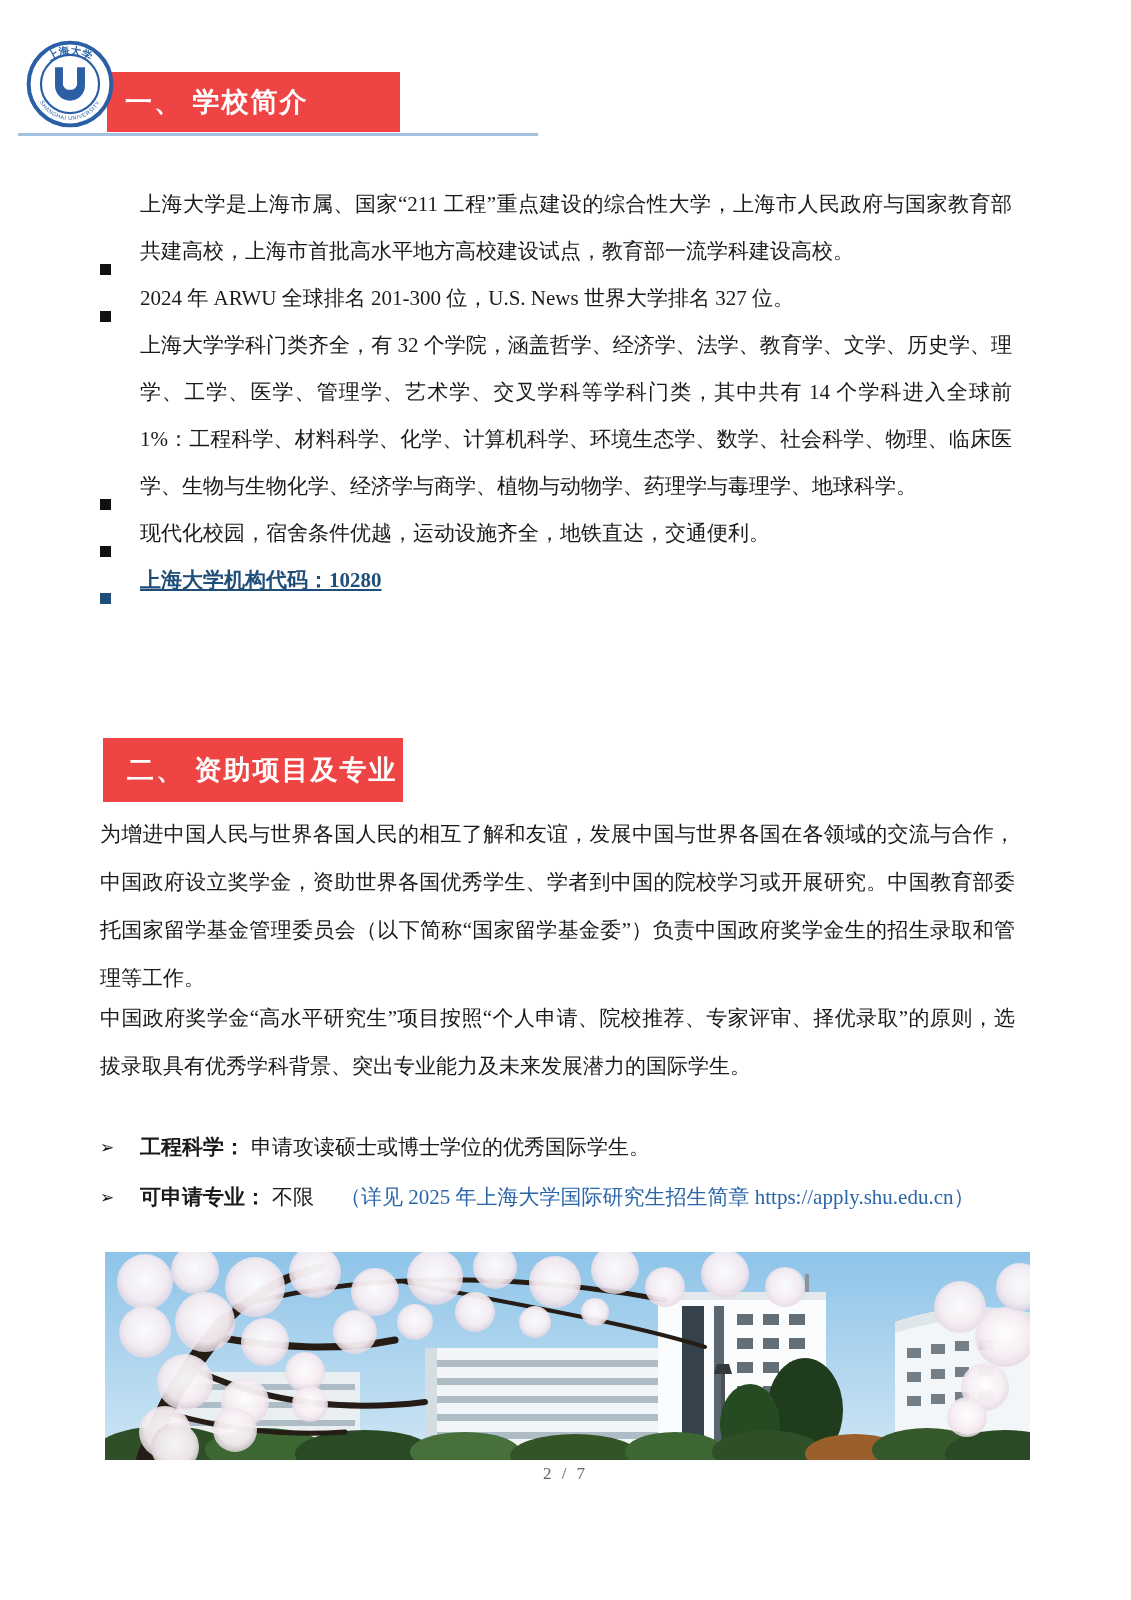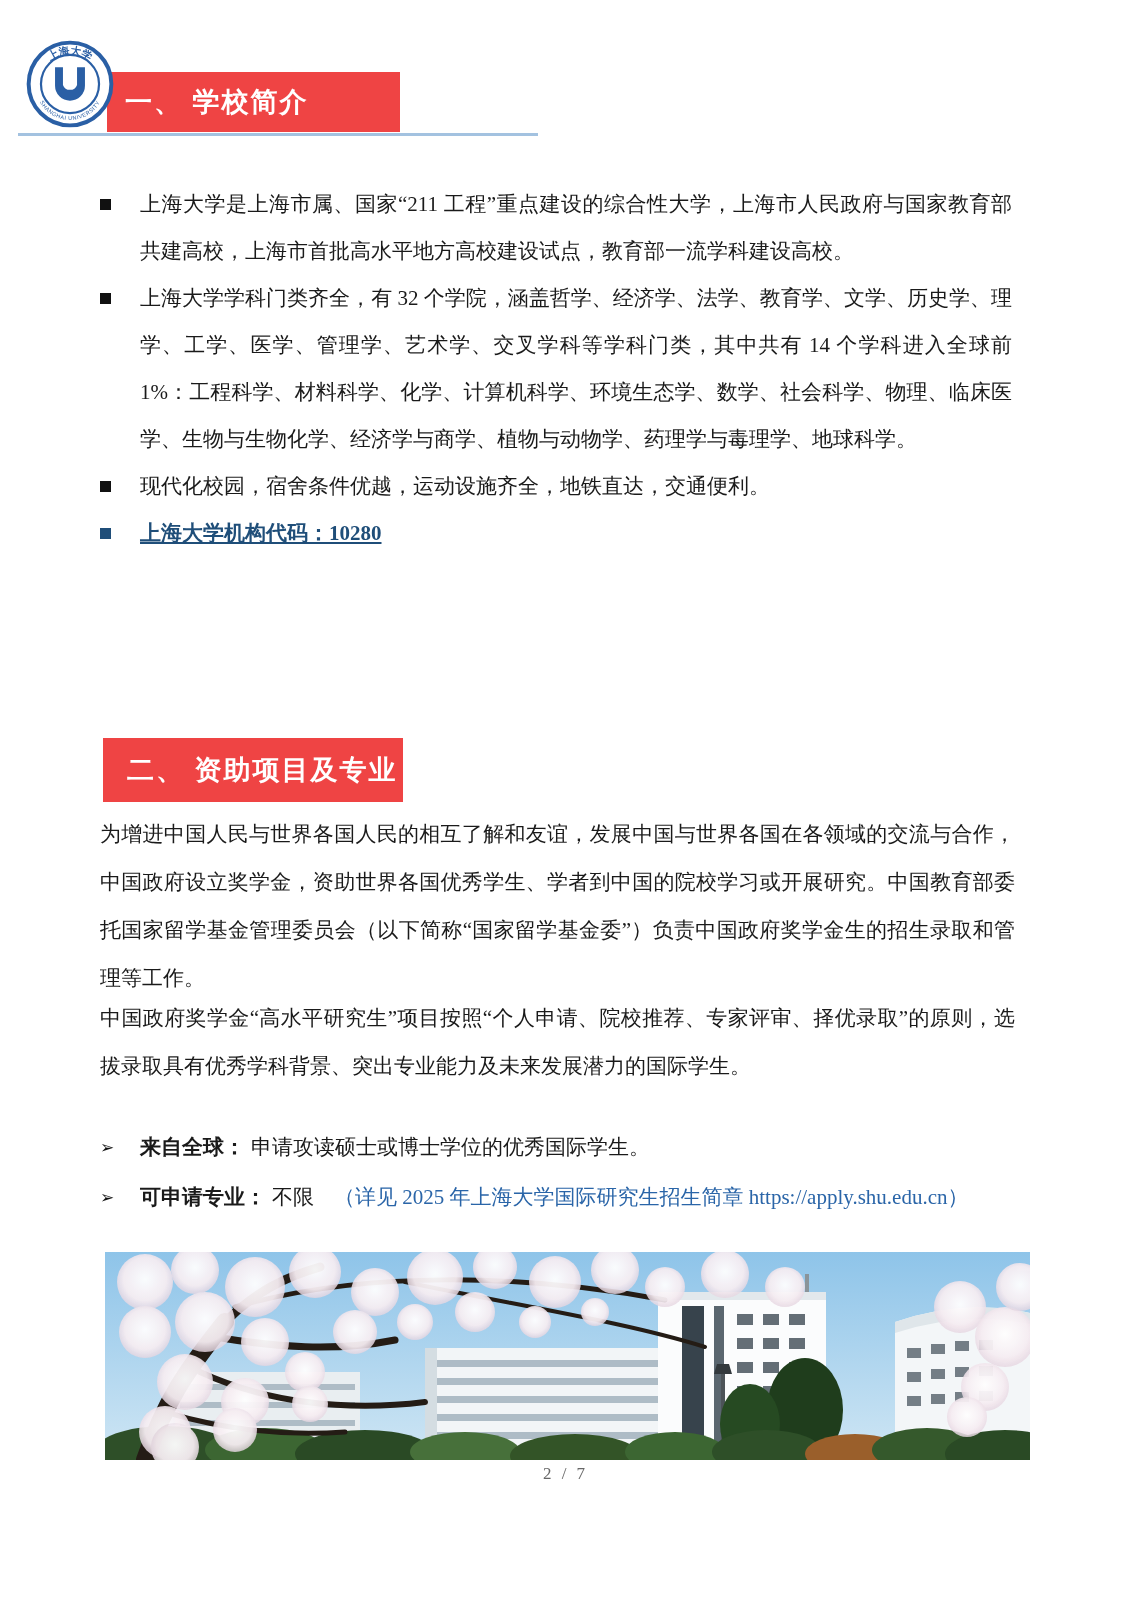--- a/index.html
+++ b/index.html
@@ -27,21 +27,21 @@
     box-sizing: border-box;
     letter-spacing: 2px;
     z-index: 1;
   }
   #bar1 { left: 107px; top: 72px; width: 293px; height: 60px; }
   #bar2 { left: 103px; top: 738px; width: 300px; height: 64px; padding-left: 24px; }
   .hline { position: absolute; left: 18px; top: 133px; width: 520px; height: 3px; background: #a3c2e0; }
 
   
   .bullets { position: absolute; left: 100px; top: 181px; width: 912px; }
-  .bullet { display: flex; align-items: flex-start; }
+  .bullet { display: flex; align-items: flex-end; }
   .bullet .marker-cell { width: 40px; flex: none; }
   .sq {
     display: block; width: 11px; height: 11px;
     background: #111111; margin-top: 18px;
   }
   .sq.blue { background: #1f4e79; }
   .bullet .btext {
     flex: 1;
     font-size: 21px; line-height: 47px;
     text-align: justify;
@@ -59,21 +59,21 @@
   }
   #para1 { top: 810px; }
   #para2 { top: 994px; }
 
   
   .arrows { position: absolute; left: 100px; top: 1122px; width: 930px; }
   .arrow-row { display: flex; align-items: flex-start; line-height: 50px; font-size: 21px; }
   .arrow-cell { width: 40px; flex: none; font-family: "DejaVu Sans", sans-serif; font-size: 17px; color: #111; line-height: 50px; }
   .item-label { font-weight: bold; }
   .item-text { margin-left: 6px; }
-  .item-note { color: #2a65a8; margin-left: 20px; cursor: pointer; }
+  .item-note { color: #2a65a8; margin-left: 26px; cursor: pointer; }
 
   
   .photo { position: absolute; left: 105px; top: 1252px; width: 925px; height: 208px; }
   .photo svg { display: block; width: 100%; height: 100%; }
 
   
   .pagenum {
     position: absolute; left: 0; top: 1464px; width: 100%;
     text-align: center; font-size: 17px; color: #666666; letter-spacing: 3px;
     font-family: "Liberation Serif", serif;
@@ -112,20 +112,26 @@
     <div class="bullet">
       <span class="marker-cell">
           <span class="sq"></span>
         </span>
       <span class="btext">上海大学是上海市属、国家“211 工程”重点建设的综合性大学，上海市人民政府与国家教育部共建高校，上海市首批高水平地方高校建设试点，教育部一流学科建设高校。</span>
     </div>
     <div class="bullet">
       <span class="marker-cell">
           <span class="sq"></span>
         </span>
+      <span class="btext">2024 年 ARWU 全球排名 201-300 位，U.S. News 世界大学排名 327 位。</span>
+    </div>
+    <div class="bullet">
+      <span class="marker-cell">
+          <span class="sq"></span>
+        </span>
       <span class="btext">上海大学学科门类齐全，有 32 个学院，涵盖哲学、经济学、法学、教育学、文学、历史学、理学、工学、医学、管理学、艺术学、交叉学科等学科门类，其中共有 14 个学科进入全球前 1%：工程科学、材料科学、化学、计算机科学、环境生态学、数学、社会科学、物理、临床医学、生物与生物化学、经济学与商学、植物与动物学、药理学与毒理学、地球科学。</span>
     </div>
     <div class="bullet">
       <span class="marker-cell">
           <span class="sq"></span>
         </span>
       <span class="btext">现代化校园，宿舍条件优越，运动设施齐全，地铁直达，交通便利。</span>
     </div>
     <div class="bullet">
       <span class="marker-cell">
@@ -139,21 +145,21 @@
     <span>二、 资助项目及专业</span>
   </div>
 
   <div id="para2" class="para">中国政府奖学金“高水平研究生”项目按照“个人申请、院校推荐、专家评审、择优录取”的原则，选拔录取具有优秀学科背景、突出专业能力及未来发展潜力的国际学生。</div>
   <div id="para1" class="para">为增进中国人民与世界各国人民的相互了解和友谊，发展中国与世界各国在各领域的交流与合作，中国政府设立奖学金，资助世界各国优秀学生、学者到中国的院校学习或开展研究。中国教育部委托国家留学基金管理委员会（以下简称“国家留学基金委”）负责中国政府奖学金生的招生录取和管理等工作。</div>
 
   <div class="arrows">
     <div class="arrow-row">
       <span class="arrow-cell">➢</span>
       <span>
-        <span class="item-label">来自全球：</span><span class="item-text">申请攻读硕士或博士学位的优秀国际学生。</span><span class="item-note"></span>
+        <span class="item-label">工程科学：</span><span class="item-text">申请攻读硕士或博士学位的优秀国际学生。</span><span class="item-note"></span>
       </span>
     </div>
     <div class="arrow-row">
       <span class="arrow-cell">➢</span>
       <span>
         <span class="item-label">可申请专业：</span><span class="item-text">不限</span><span class="item-note">（详见 2025 年上海大学国际研究生招生简章 https://apply.shu.edu.cn）</span>
       </span>
     </div>
   </div>
 

